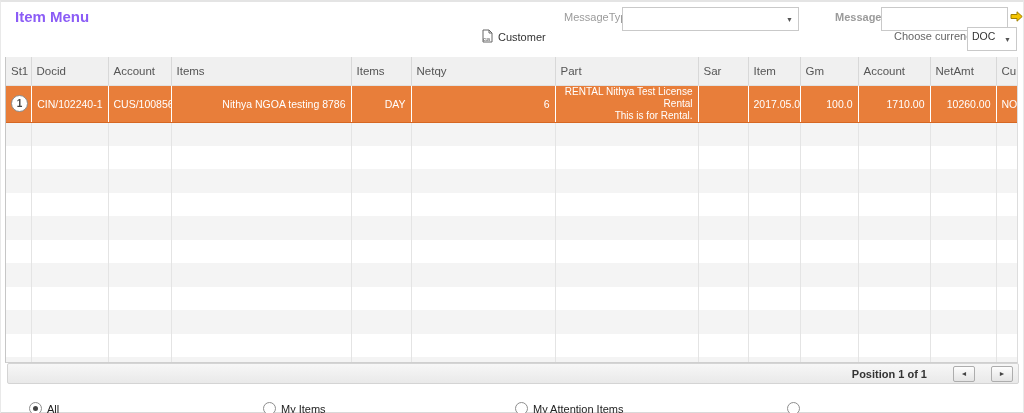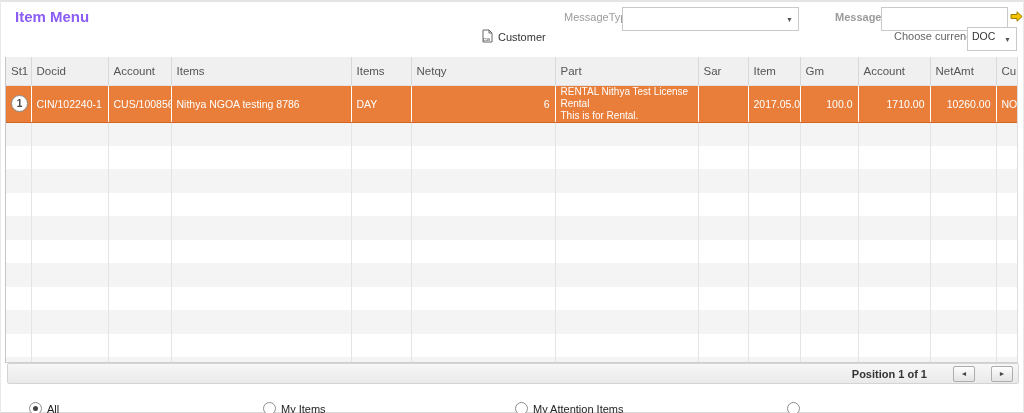--- a/index.html
+++ b/index.html
@@ -36,21 +36,21 @@
   thead th {
     height:28px; background:#F0F0F0; font-weight:normal; font-size:11.5px; color:#555;
     border-right:1px solid #D8D8D8; border-bottom:1px solid #E2E2E2; padding:0 5px;
     text-align:left; white-space:nowrap; overflow:hidden;
   }
   thead th.num { text-align:left; }
   tr.sel td {
     background:#E87E3A; color:#fff; font-size:10.5px; height:28px;
     border-right:1px solid rgba(255,255,255,0.45);
     border-top:1px solid #D66722; border-bottom:1px solid #D66722;
-    padding:0 5px; white-space:nowrap; overflow:hidden; vertical-align:middle;
+    padding:0 5px; white-space:nowrap; overflow:hidden; vertical-align:middle;text-align:right;
   }
   tr.sel td.num { text-align:right; }
   tr.sel td.part { white-space:normal; line-height:12px; font-size:10px; }
   .badge {
     width:17px; height:17px; border-radius:50%; background:#fff; border:1px solid #8a8a8a;
     color:#444; font-size:10px; font-weight:bold; display:flex; align-items:center; justify-content:center;
     margin:0 auto;
   }
   tr.empty td { height:23.5px; border-right:1px solid #E4E4E4; }
   tr.empty.odd td { background:#F4F4F4; }

